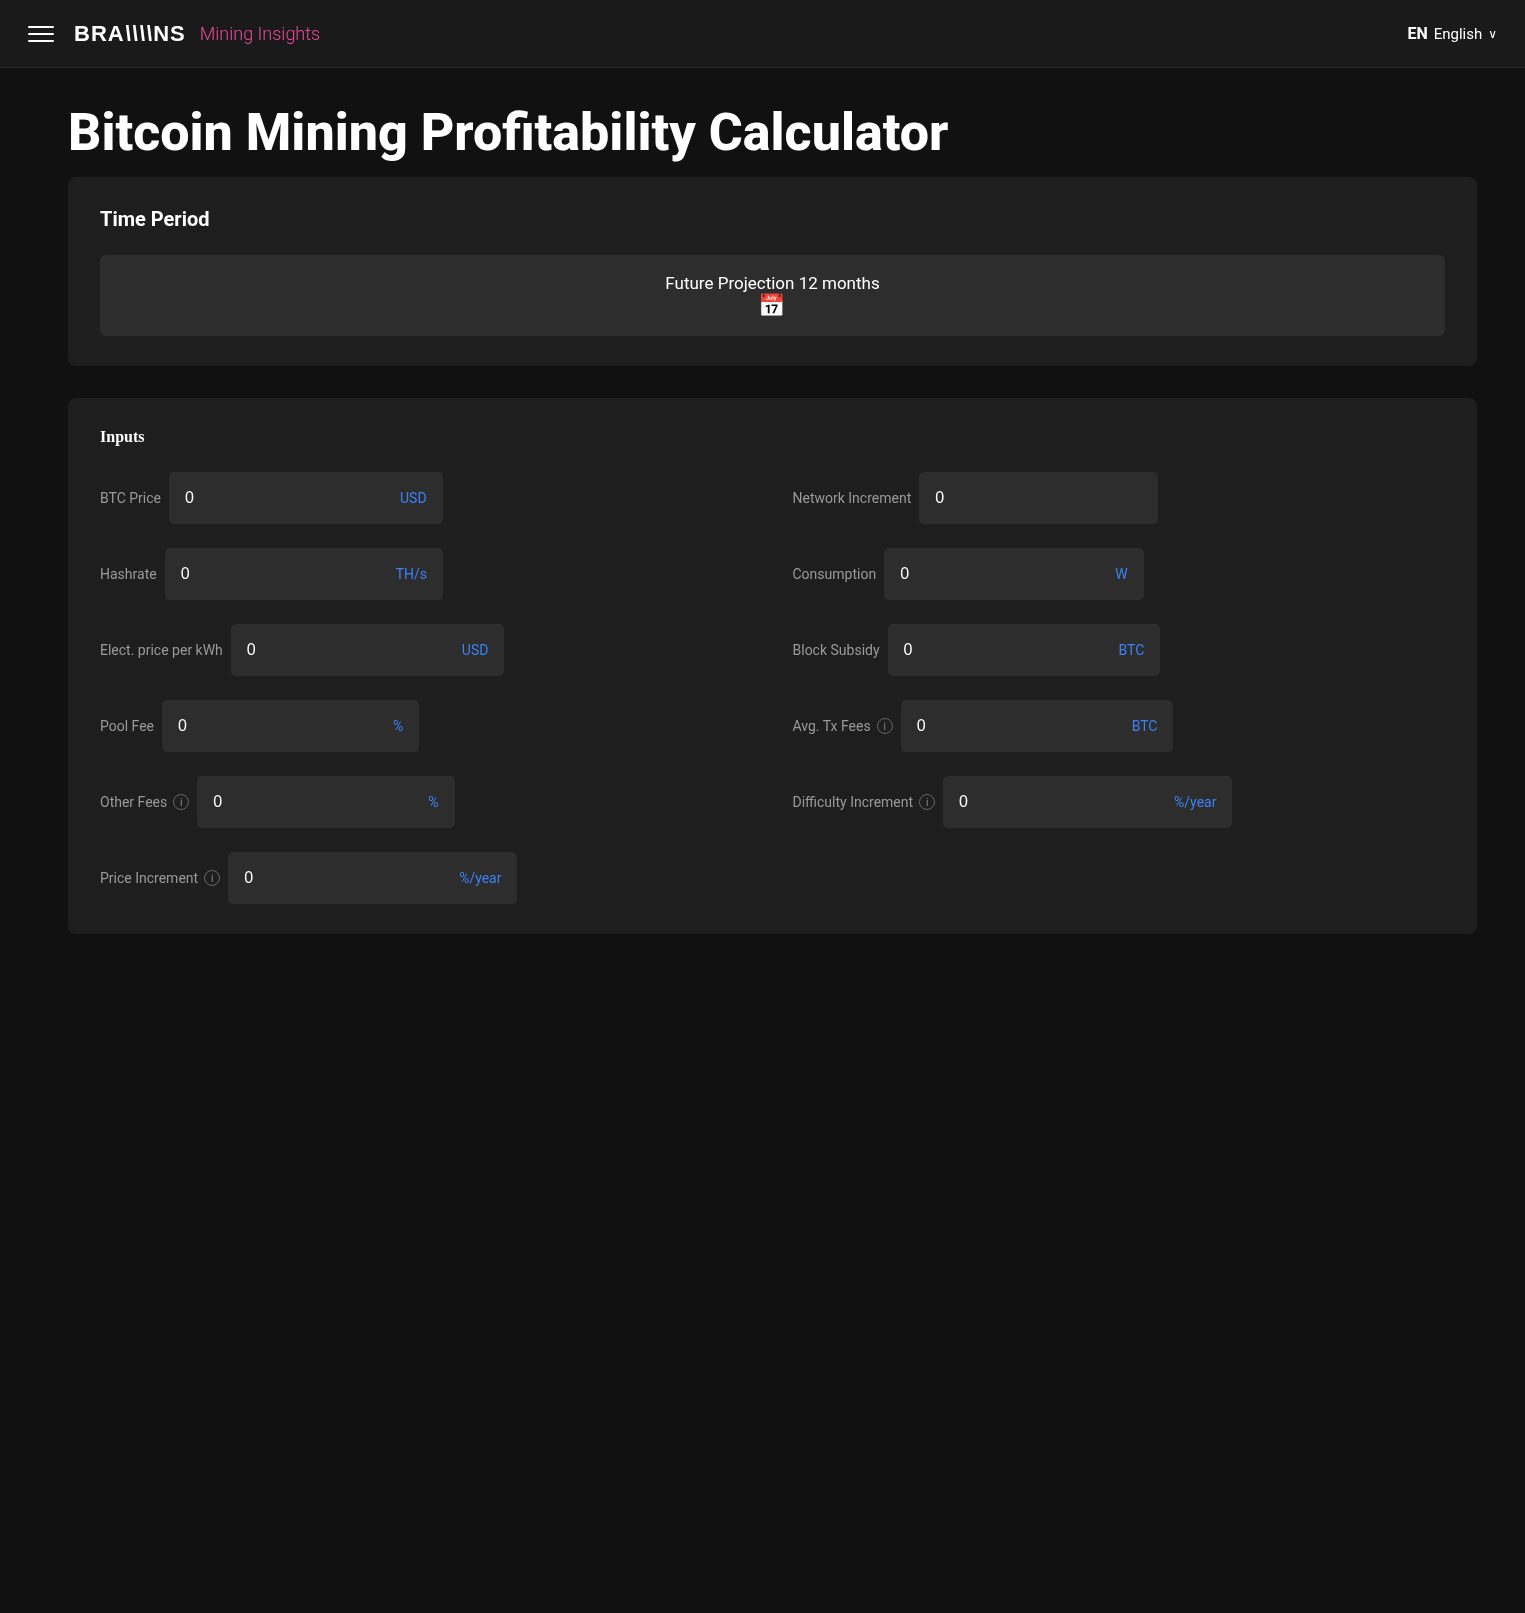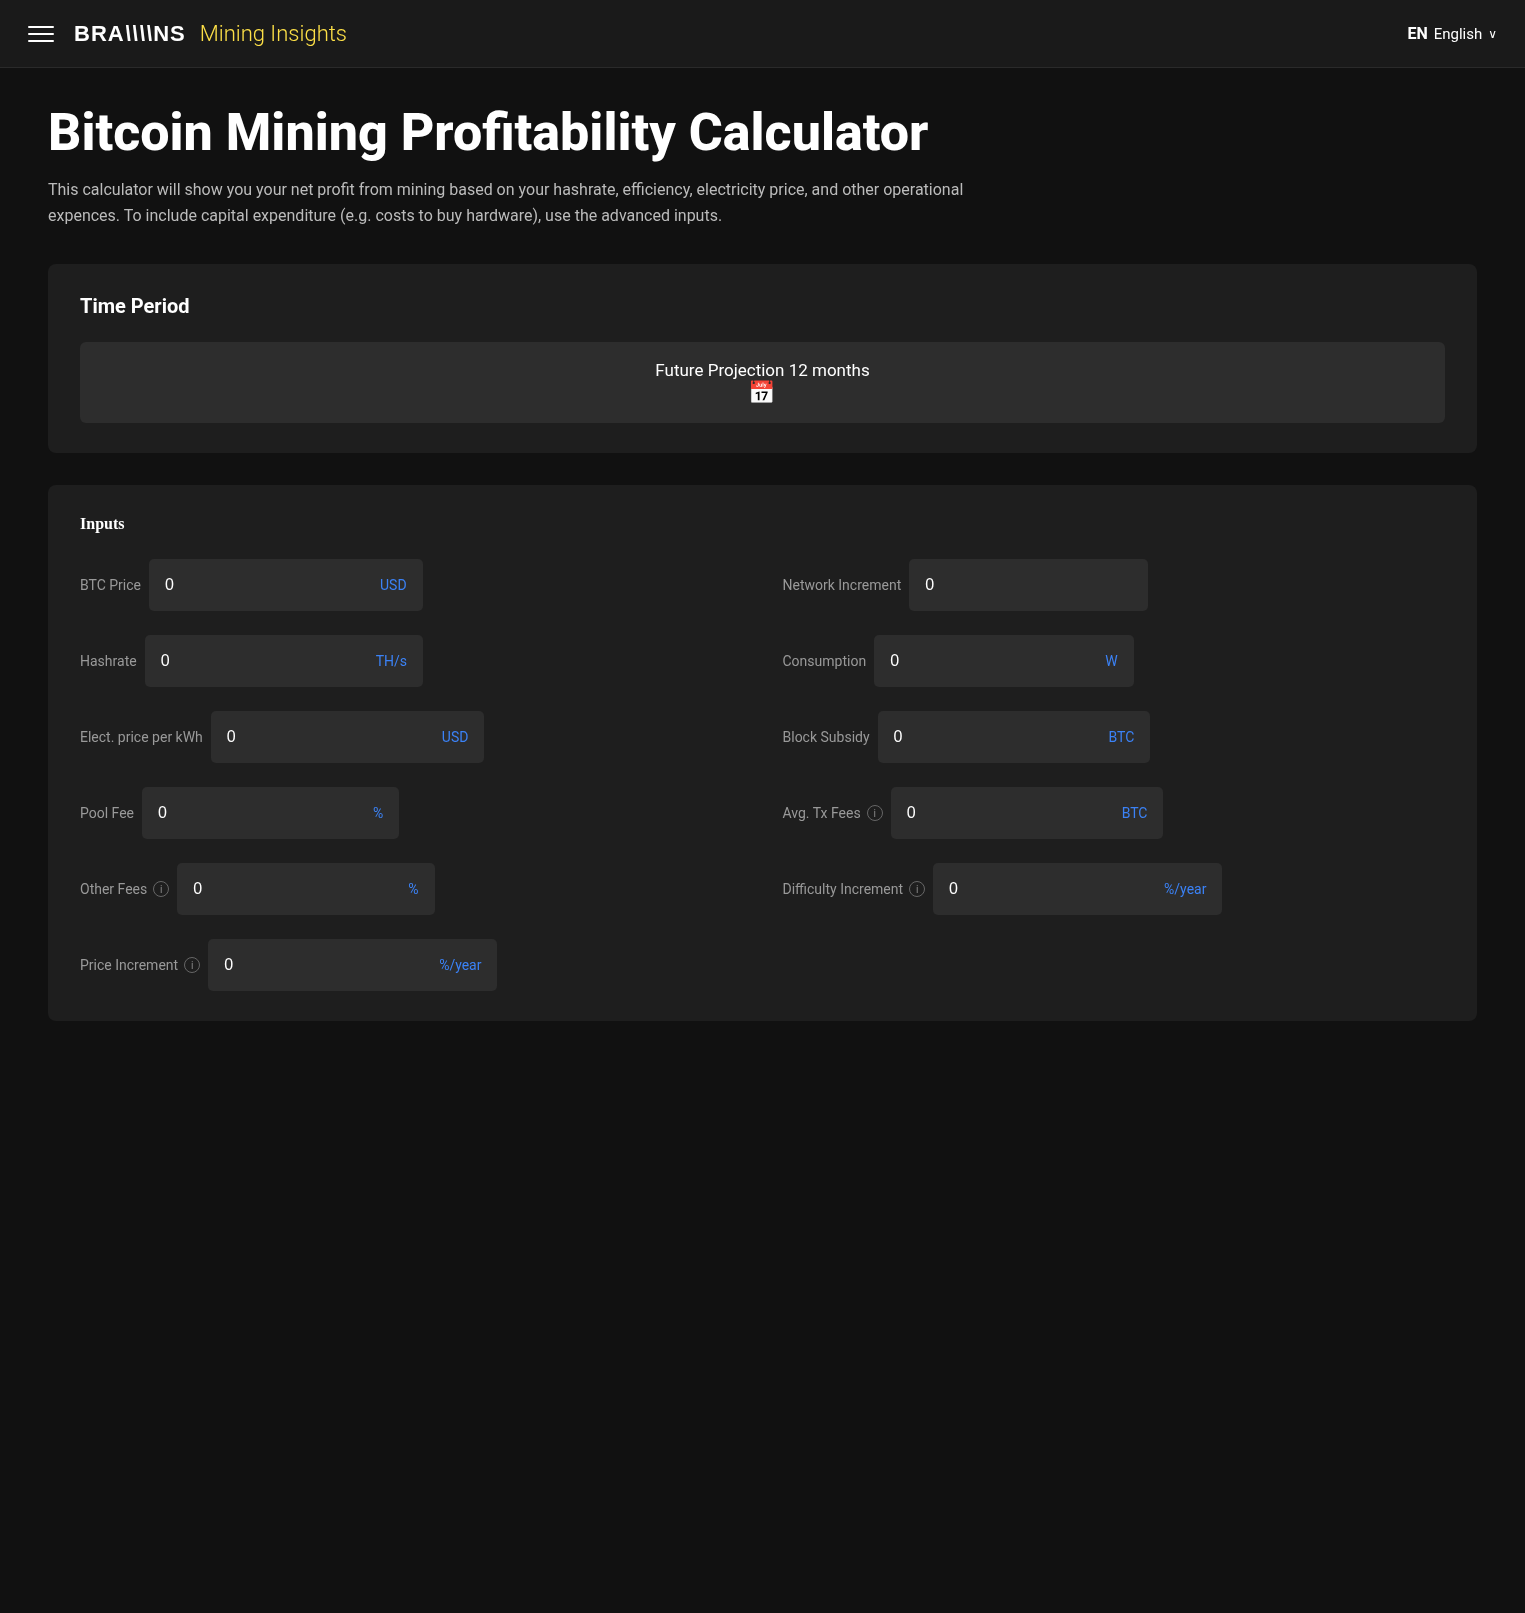--- a/index.html
+++ b/index.html
@@ -49,44 +49,44 @@
       font-size: 22px;
       letter-spacing: 1px;
       color: #fff;
       font-family: 'Arial Black', sans-serif;
     }
     .brand-logo span.br {
       color: #fff;
       font-style: italic;
     }
     .brand-subtitle {
-      font-size: 22px;
+      font-size: 18px;
       font-weight: 300;
-      color: #fde047;
+      color: #ec4899;
       margin-left: 4px;
     }
     .lang-selector {
       display: flex;
       align-items: center;
       gap: 6px;
       cursor: pointer;
       color: #fff;
       font-size: 15px;
     }
     .lang-code {
       font-weight: 700;
       font-size: 16px;
     }
     .chevron-down {
       font-size: 12px;
     }
 
     
     .main {
-      padding: 36px 48px 48px 48px;
+      padding: 36px 48px 48px 68px;
     }
     .page-title {
       font-size: 52px;
       font-weight: 800;
       color: #fff;
       margin-bottom: 16px;
       line-height: 1.1;
     }
     .page-description {
       font-size: 16px;
@@ -214,21 +214,20 @@
   </div>
   <div class="lang-selector">
     <span class="lang-code">EN</span>
     <span>English</span>
     <span class="chevron-down">∨</span>
   </div>
 </nav>
 
 <main class="main">
   <h1 class="page-title">Bitcoin Mining Profitability Calculator</h1>
-  <p class="page-description">This calculator will show you your net profit from mining based on your hashrate, efficiency, electricity price, and other operational expences. To include capital expenditure (e.g. costs to buy hardware), use the advanced inputs.</p>
 
   <div class="section-card">
     <div class="section-title">Time Period</div>
     <div class="time-period-selector">
       <span class="time-period-text">Future Projection 12 months</span>
       <span class="calendar-icon">📅</span>
     </div>
   </div>
 
   <div class="section-card">

